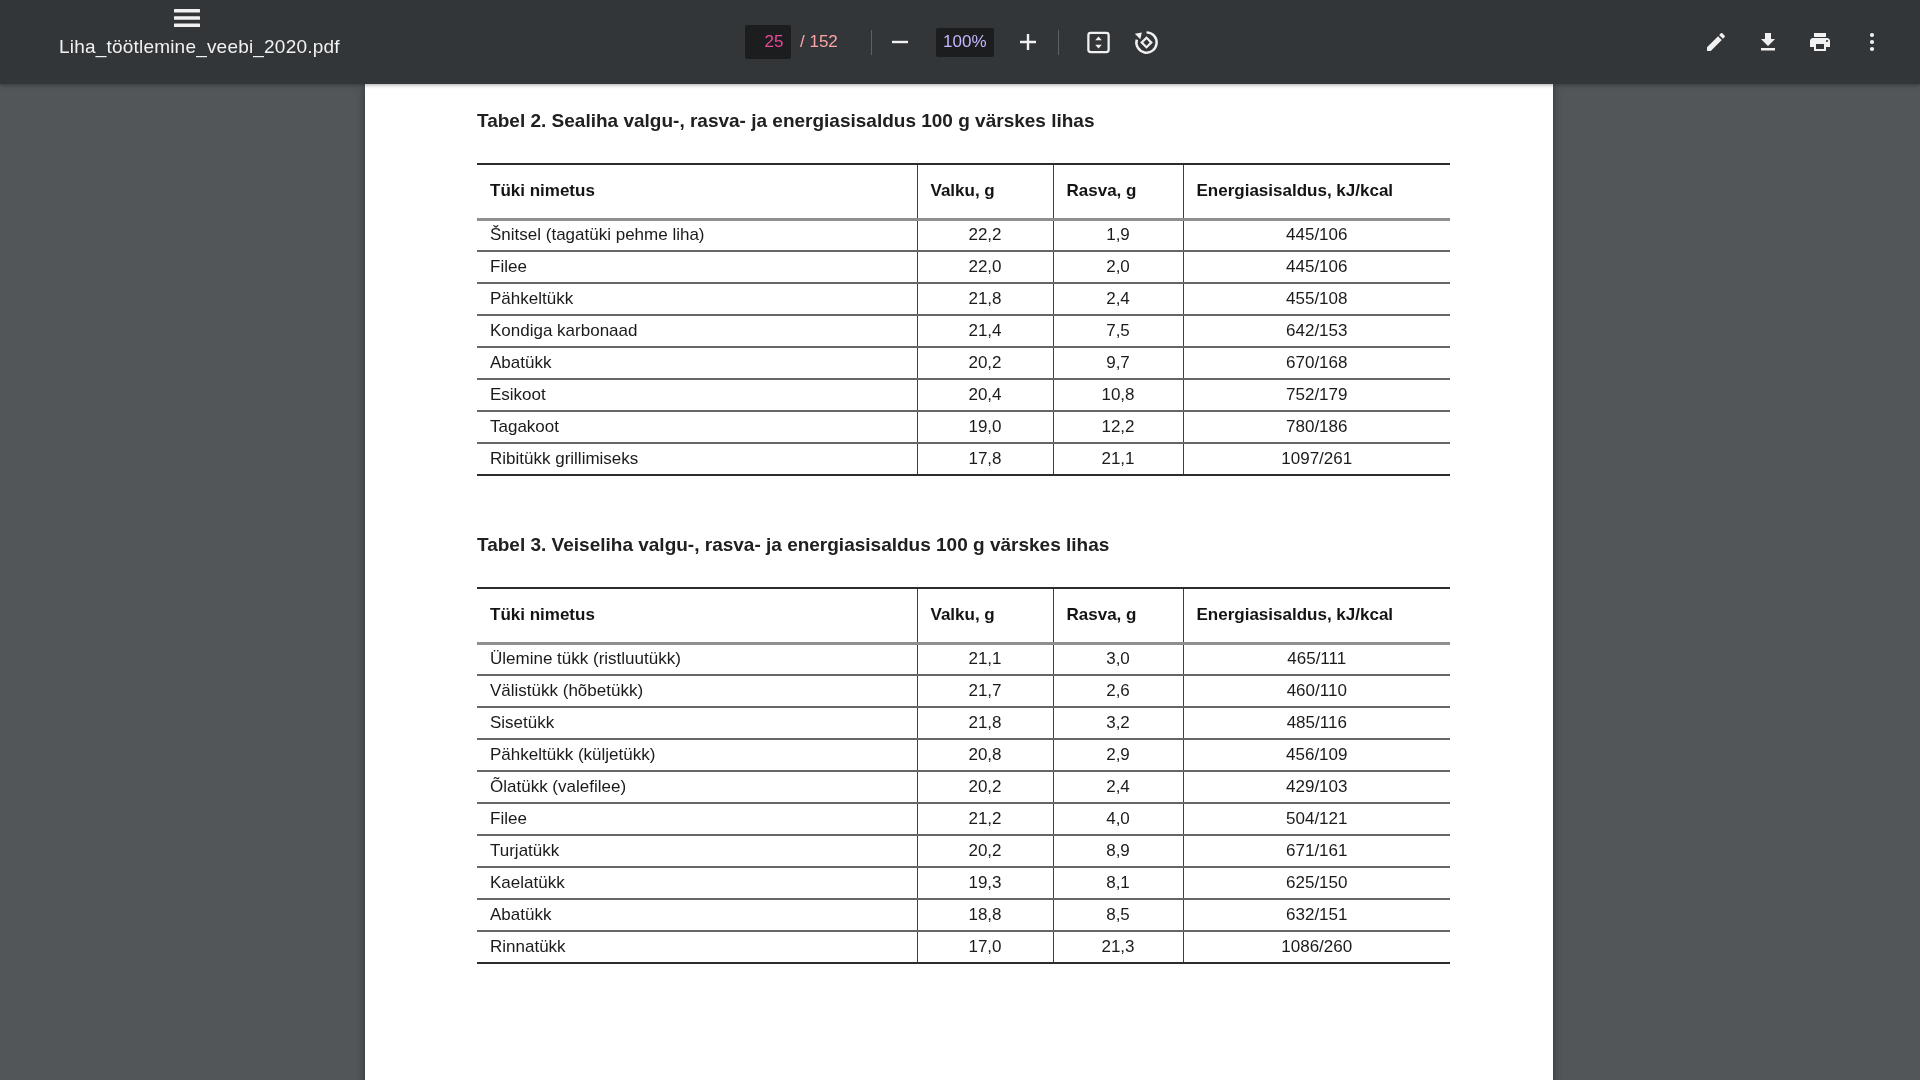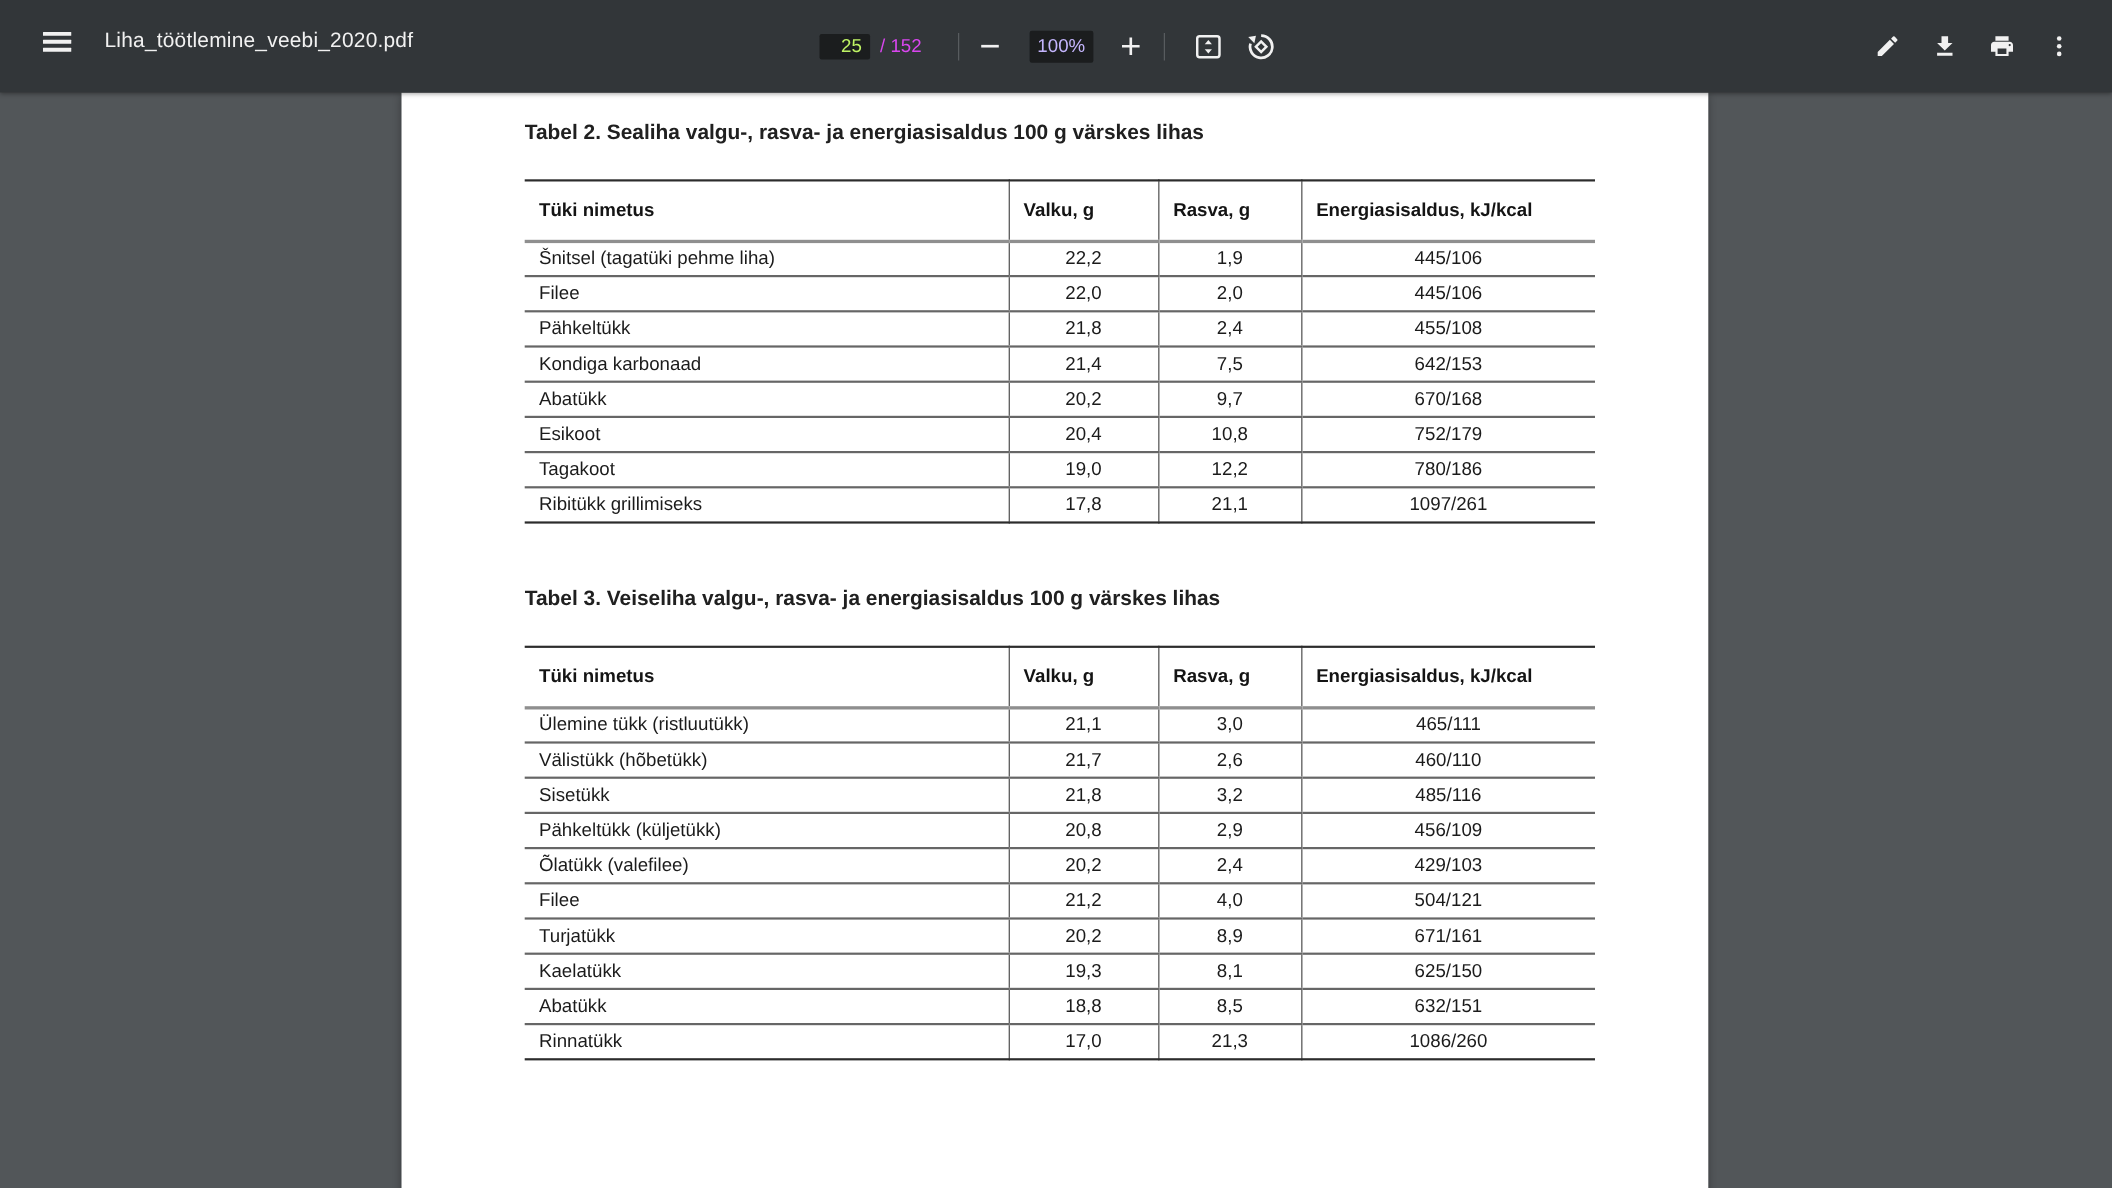--- a/index.html
+++ b/index.html
@@ -2,30 +2,30 @@
 <html><head>
 <meta charset="utf-8">
 <style>
   * { margin:0; padding:0; box-sizing:border-box; }
   html,body { width:1920px; height:1080px; overflow:hidden; background:#525659;
               font-family:"Liberation Sans", sans-serif; }
 
   
   .toolbar { position:absolute; top:0; left:0; width:1920px; height:84px;
              background:#323639; z-index:10; box-shadow:0 1px 4px rgba(0,0,0,.35); }
-  .tb-left { position:absolute; left:34px; top:0; height:75px; display:flex; align-items:center; }
+  .tb-left { position:absolute; left:34px; top:0; height:75px; display:flex; align-items:center;flex-direction:column; }
   .tb-center { position:absolute; left:745px; top:0; height:84px; display:flex; align-items:center; }
   .tb-right { position:absolute; right:30px; top:0; height:84px; display:flex; align-items:center; }
   .icon-btn { width:36px; height:36px; background:transparent; border:none; cursor:pointer;
               display:flex; align-items:center; justify-content:center; padding:0; }
   .doc-title { color:#f1f1f1; font-size:19px; margin-left:25px; letter-spacing:.2px; }
-  .page-input { width:46px; height:23px; background:#1b1d1e; border:none; border-radius:2px;
-                color:#bef264; font-size:17px; text-align:center;
+  .page-input { width:46px; height:34px; background:#1b1d1e; border:none; border-radius:2px;
+                color:#ec4899; font-size:17px; text-align:center;
                 font-family:"Liberation Sans", sans-serif;padding-left:12px; }
-  .page-total { margin-left:9px; font-size:17px; color:#d946ef; white-space:pre; }
+  .page-total { margin-left:9px; font-size:17px; color:#fca5a5; white-space:pre; }
   .vsep { width:1px; height:25px; background:#5d6164; }
   .sep-a { margin-left:33px; }
   .sep-b { margin-left:12px; }
   .btn-minus { margin-left:10px; }
   .zoom-box { margin-left:18px; width:58px; height:29px; background:#1b1d1e; border-radius:2px;
               color:#c4b5fd; font-size:17px; display:flex; align-items:center; justify-content:center; }
   .btn-plus { margin-left:16px; }
   .btn-fit { margin-left:22px; }
   .btn-rotate { margin-left:12px; }
   .tb-right .icon-btn { margin-left:16px; }

